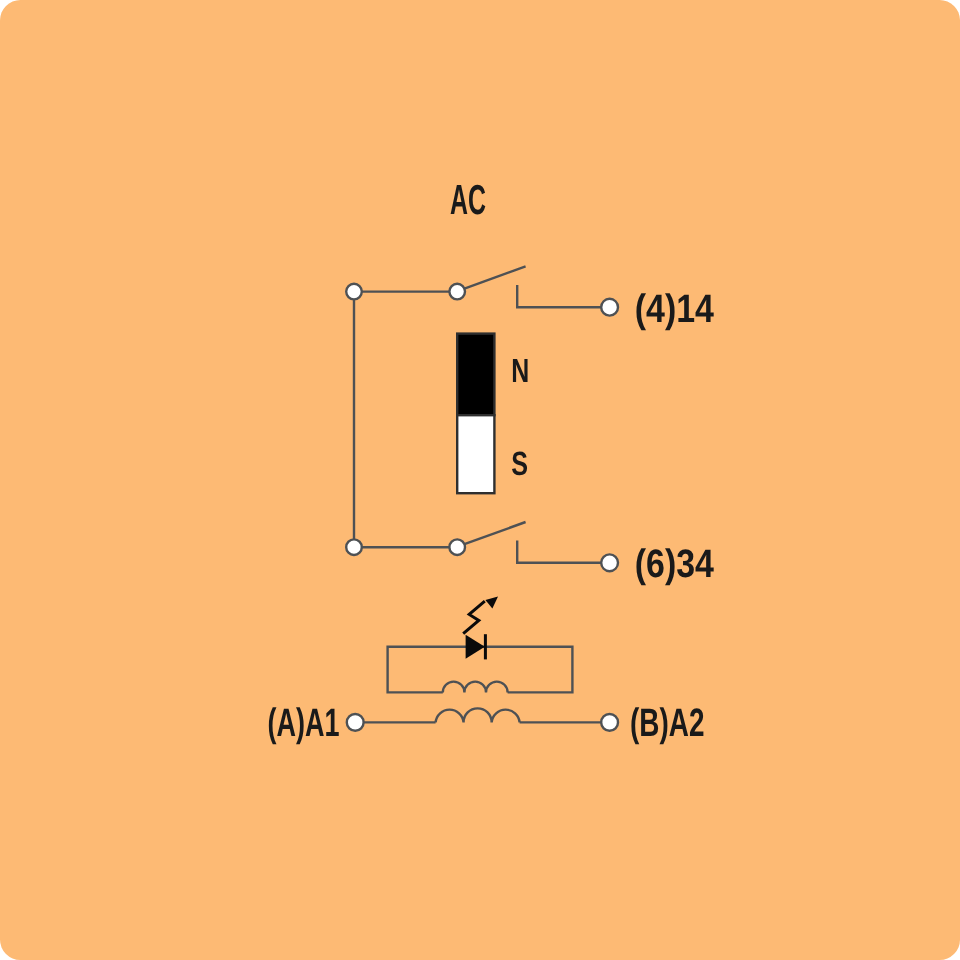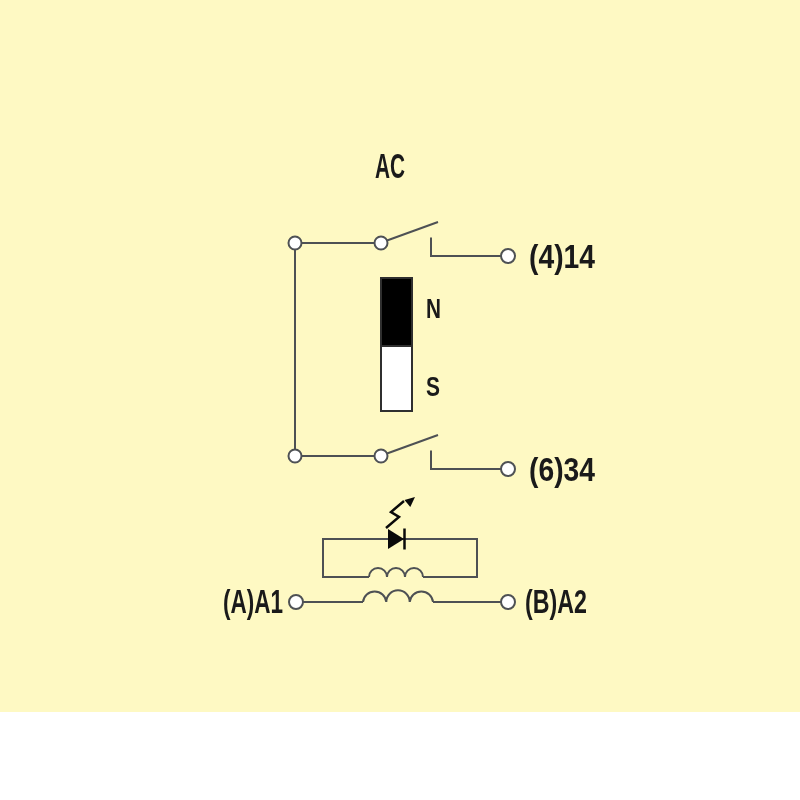--- a/index.html
+++ b/index.html
@@ -3,24 +3,25 @@
 <meta charset="utf-8">
 <style>
   html, body {
     margin: 0;
     padding: 0;
     background: #ffffff;
   }
   .canvas {
     position: relative;
     width: 800px;
-    height: 712px;
-    background: #fef9c3;
+    height: 800px;
+    background: #fdba74;
     font-family: "Liberation Sans", sans-serif;
     overflow: hidden;
+    border-radius: 17px;
   }
   svg { display: block; }
   .wire {
     stroke: #4e5154;
     stroke-width: 2;
     fill: none;
     stroke-linecap: butt;
   }
   .node {
     stroke: #4e5154;

